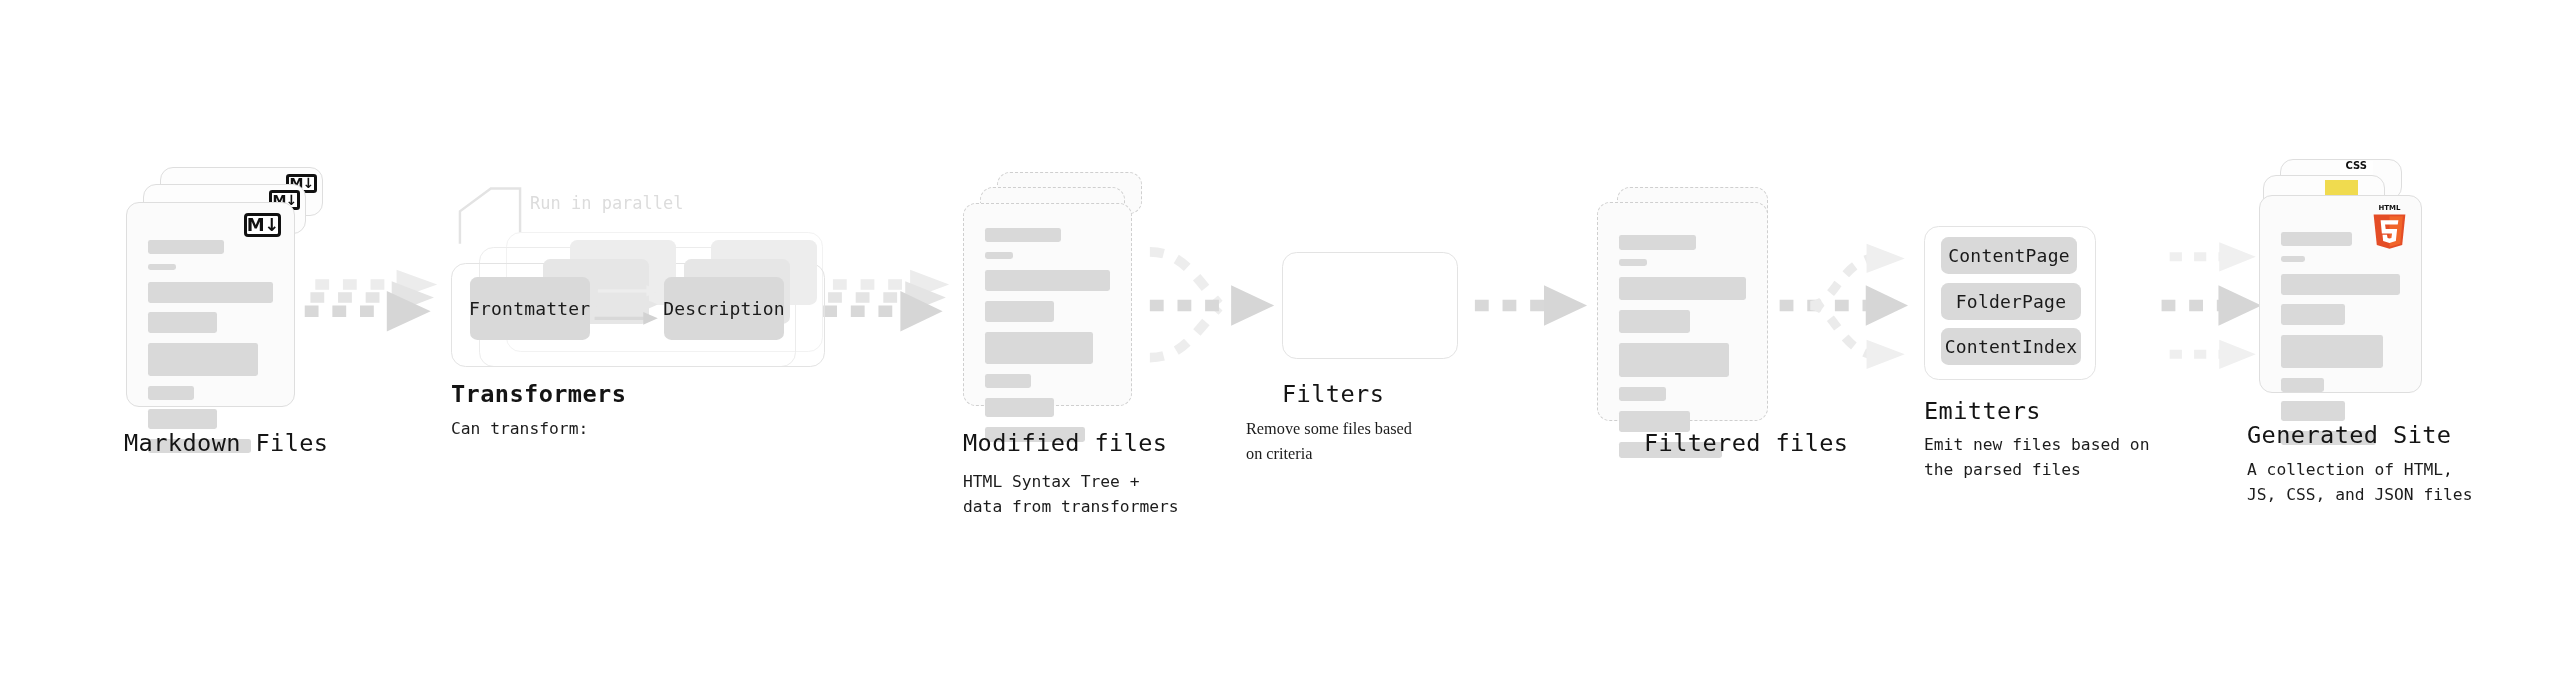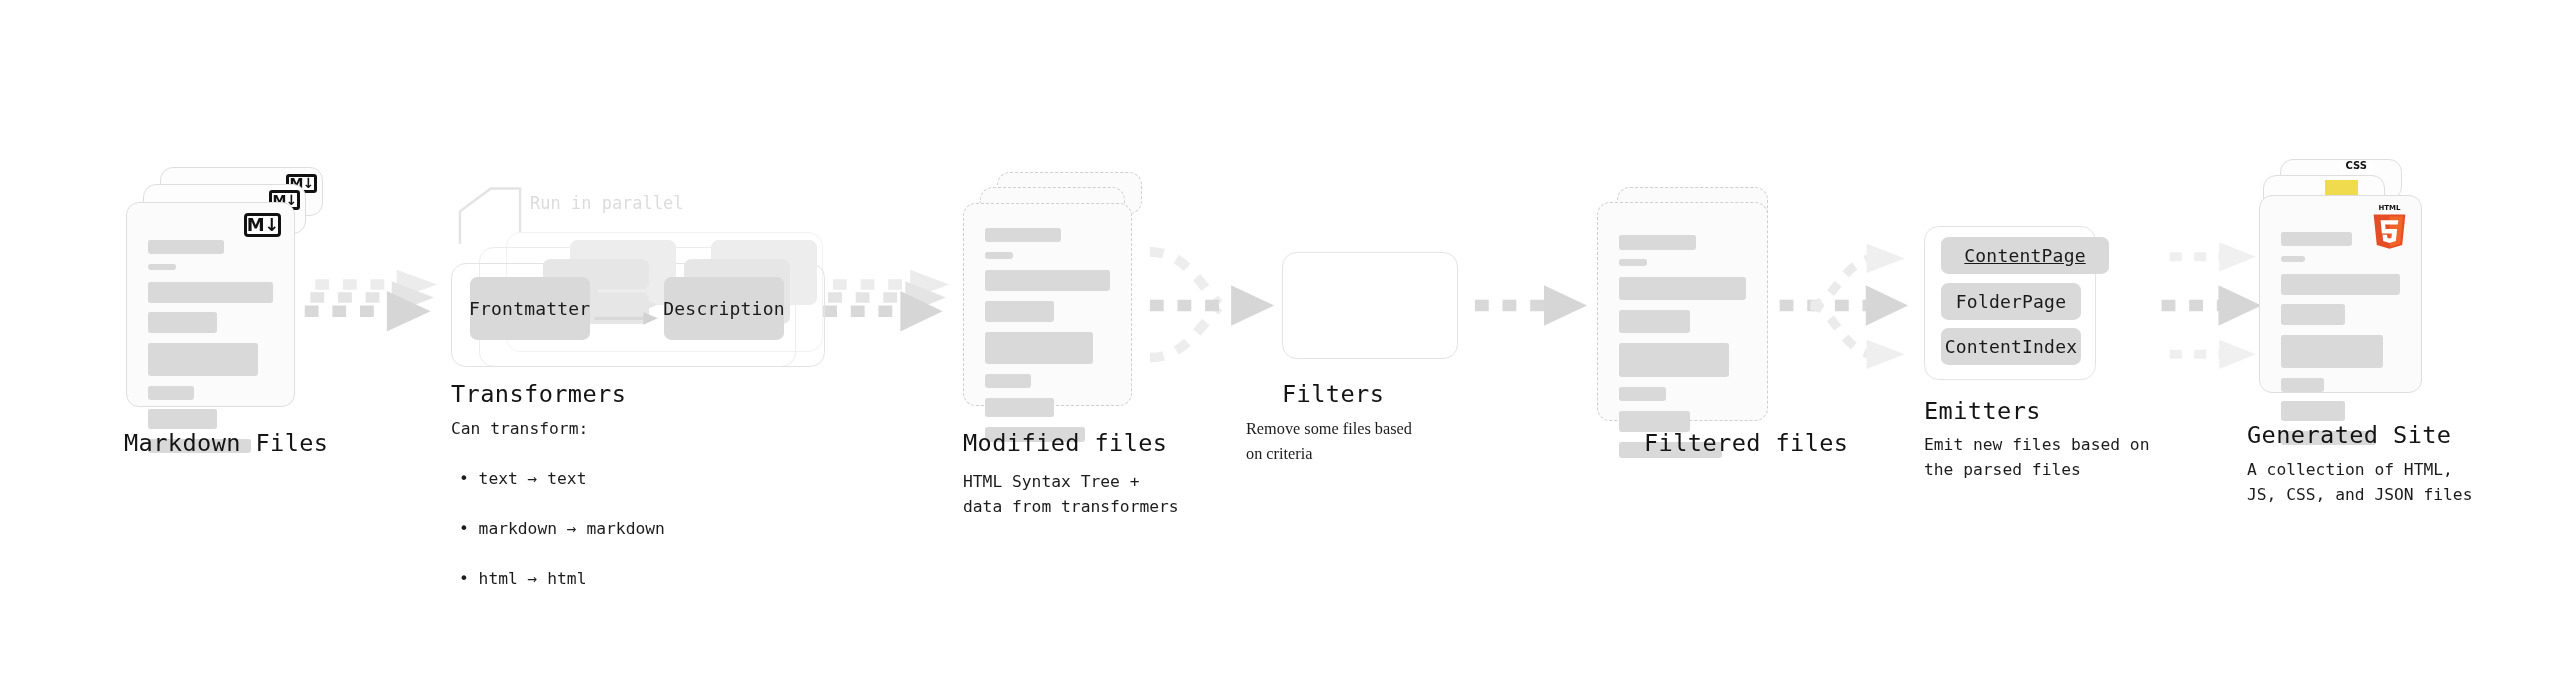--- a/index.html
+++ b/index.html
@@ -264,27 +264,22 @@
     <svg class="node" style="left:142px; top:41px;" width="81" height="81" viewBox="0 0 100 100">
       <line x1="6" y1="22" x2="70" y2="22" stroke="#ededed" stroke-width="4"></line>
       <path d="M66,15 L82,22 L66,29 z" fill="#ededed"></path>
       <line x1="4" y1="39" x2="68" y2="39" stroke="#e6e6e6" stroke-width="4"></line>
       <path d="M64,32 L80,39 L64,46 z" fill="#e6e6e6"></path>
       <line x1="2" y1="56" x2="66" y2="56" stroke="#d8d8d8" stroke-width="4"></line>
       <path d="M62,48 L80,56 L62,64 z" fill="#d2d2d2"></path>
     </svg>
   </div>
 
-  <div class="title" style="left:451px; top:380px;">Transformers</div>
+  <div class="title" style="left:451px; top:380px;font-weight:bold;">Transformers</div>
   <div class="subtitle" style="left:451px; top:416px;">Can transform:</div>
-  <div class="sublist" style="left:459px; top:441px;">
-    <div>• text → text</div>
-    <div>• markdown → markdown</div>
-    <div>• html → html</div>
-  </div>
 
   <div class="card-stack" style="left:963px; top:172px;">
     <div class="card dashed" style="left:34px; top:0px; width:145px; height:42px;"></div>
     <div class="card dashed" style="left:17px; top:14.6px; width:145px; height:46px;"></div>
     <div class="card dashed" style="left:0px; top:31px; width:169px; height:203px;">
       <div class="card-body" style="top:24.4px;">
         <div class="bar" style="width:61%; height:14px;"></div>
         <div class="bar" style="width:22%; height:6.5px; margin-bottom:11.4px;"></div>
         <div class="bar" style="width:100%; height:21px;"></div>
         <div class="bar" style="width:55%; height:21px;"></div>
@@ -315,21 +310,21 @@
         <div class="bar" style="width:87%; height:34px;"></div>
         <div class="bar" style="width:37%; height:14.6px;"></div>
         <div class="bar" style="width:56%; height:21px;"></div>
         <div class="bar" style="width:81%; height:16.3px;"></div>
       </div>
     </div>
   </div>
   <div class="title" style="left:1644px; top:429px;">Filtered files</div>
 
   <div class="groupbox" style="left:1924px; top:226px; width:172px; height:154px;"></div>
-  <div class="chip" style="left:1941px; top:237px; width:168px; height:37px;text-decoration:underline;">
+  <div class="chip" style="left:1941px; top:237px; width:136px; height:37px;">
     <span>ContentPage</span>
   </div>
   <div class="chip" style="left:1941px; top:283px; width:140px; height:37px;">
     <span>FolderPage</span>
   </div>
   <div class="chip" style="left:1941px; top:328px; width:140px; height:37px;">
     <span>ContentIndex</span>
   </div>
   <div class="title" style="left:1924px; top:397px;">Emitters</div>
   <div class="subtitle" style="left:1924px; top:432px;">Emit new files based on

